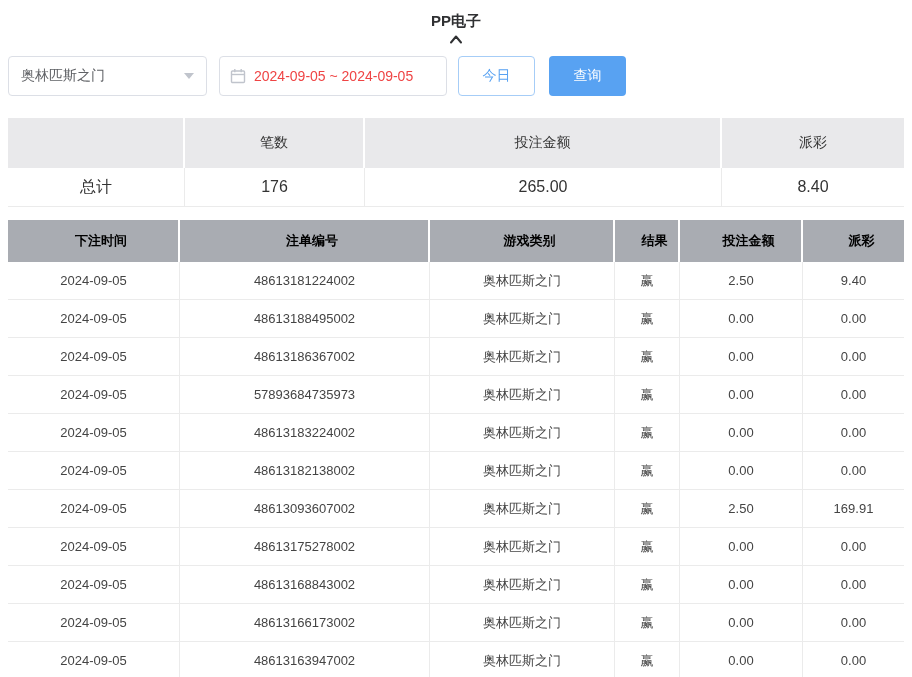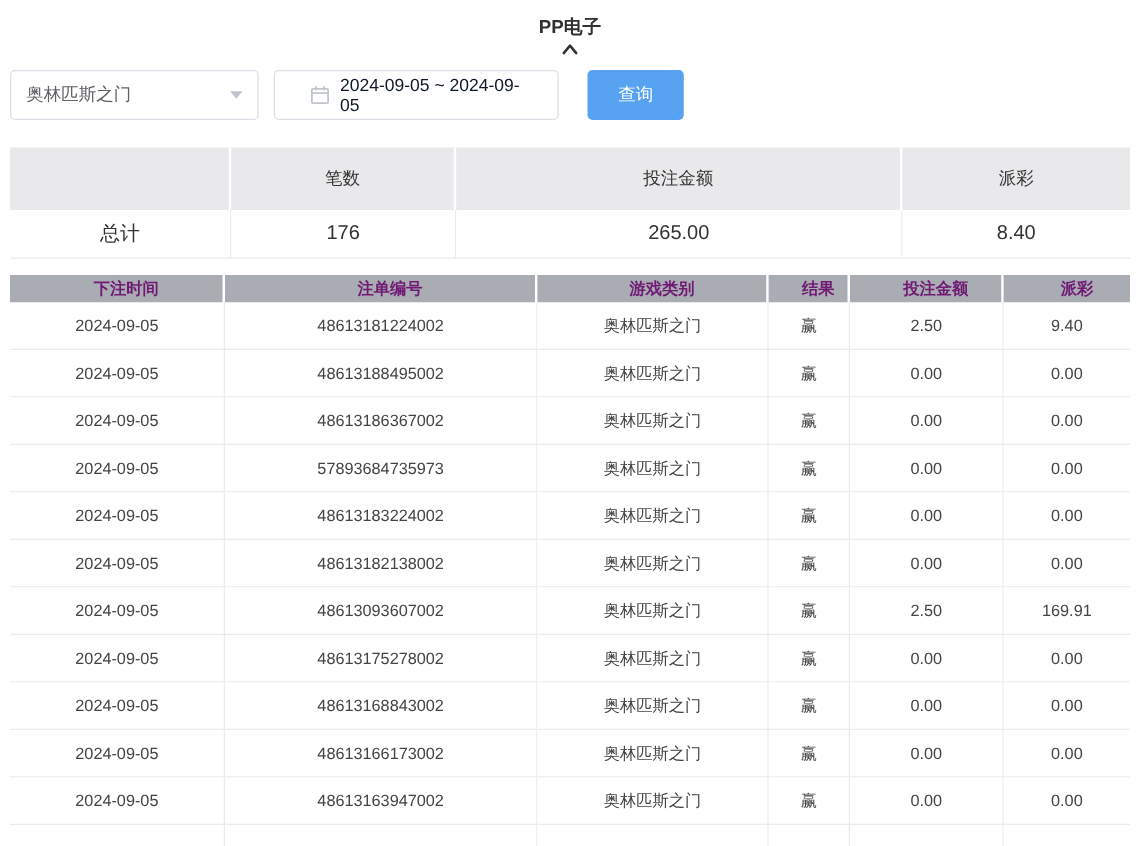--- a/index.html
+++ b/index.html
@@ -47,22 +47,22 @@
   .caret-down {
     width: 0; height: 0;
     border-left: 5px solid transparent;
     border-right: 5px solid transparent;
     border-top: 6px solid #c0c4cc;
   }
   .date-box {
     width: 228px; height: 40px;
     border: 1px solid #dcdfe6; border-radius: 4px;
     display: flex; align-items: center;
-    padding: 0 28px;
-    font-size: 14px; color: #0f172a;
+    padding: 0 10px;
+    font-size: 14px; color: #ef4444;
     margin-right: 11px;
     cursor: pointer;
     background: #fff;
   }
   .date-box svg { margin-right: 8px; flex: none; }
   .qbtn {
     width: 77px; height: 40px;
     background: #fff;
     border: 1px solid #e4e7ed;
     border-radius: 4px;
@@ -99,22 +99,22 @@
     text-align: center;
     border-right: 1px solid var(--border);
     border-bottom: 1px solid var(--border);
     background: #fff;
   }
   .summary-table td:last-child { border-right: none; }
 
   
   .bet-table th {
     background: var(--detail-header-bg);
-    height: 22px;
-    font-size: 13px; font-weight: bold; color: #701a75;
+    height: 42px;
+    font-size: 13px; font-weight: bold; color: #000000;
     text-align: center;
     border-right: 2px solid #fff;
     padding-left: 16px;
   }
   .bet-table th:last-child { border-right: none; }
   .bet-table td {
     height: 38px;
     font-size: 13px; color: #444;
     text-align: center;
     border-right: 1px solid var(--border);
@@ -147,20 +147,21 @@
     <div class="date-box">
       <svg width="16" height="16" viewBox="0 0 16 16">
         <rect x="1.5" y="3" width="13" height="11.5" rx="1" fill="none" stroke="#c0c4cc" stroke-width="1.4"></rect>
         <line x1="1.5" y1="6.5" x2="14.5" y2="6.5" stroke="#c0c4cc" stroke-width="1.4"></line>
         <line x1="4.8" y1="1" x2="4.8" y2="4.2" stroke="#c0c4cc" stroke-width="1.4"></line>
         <line x1="11.2" y1="1" x2="11.2" y2="4.2" stroke="#c0c4cc" stroke-width="1.4"></line>
       </svg>
       <span>2024-09-05 ~ 2024-09-05</span>
     </div>
 
+    <button class="qbtn active">今日</button>
     <button class="search-btn">查询</button>
   </div>
 
   <table class="summary-table">
     <colgroup>
       <col style="width:177px">
         <col style="width:180px">
         <col style="width:357px">
         <col style="width:182px">
     </colgroup>

